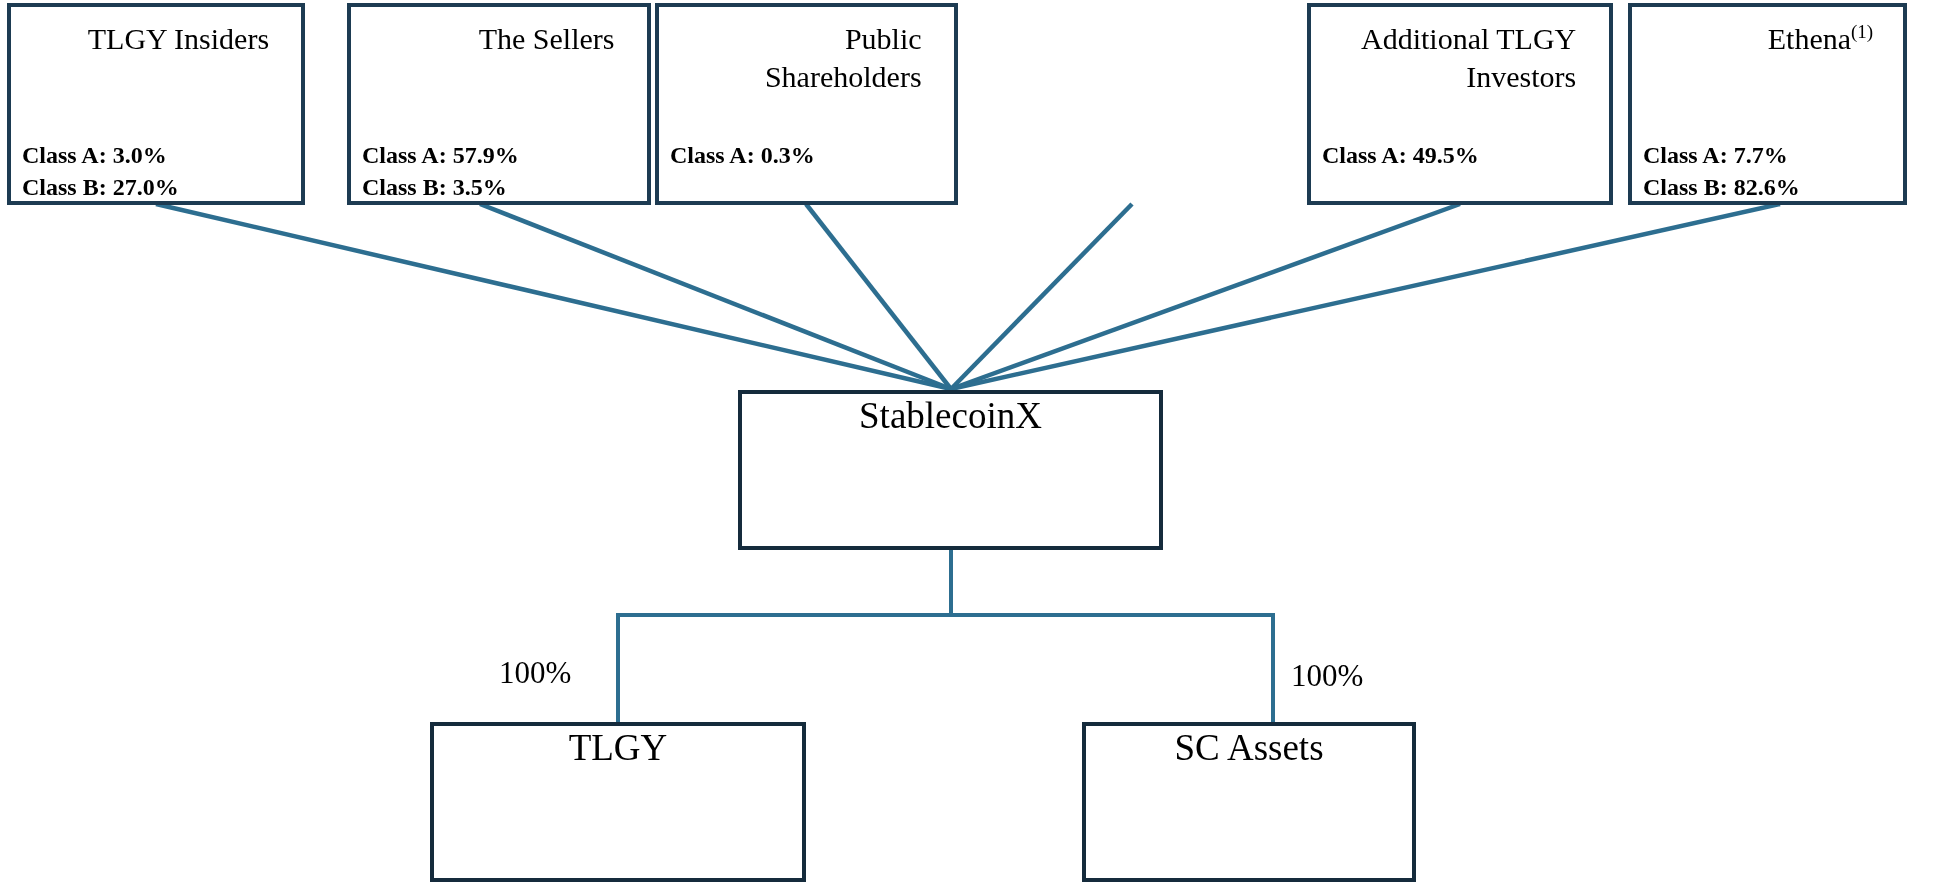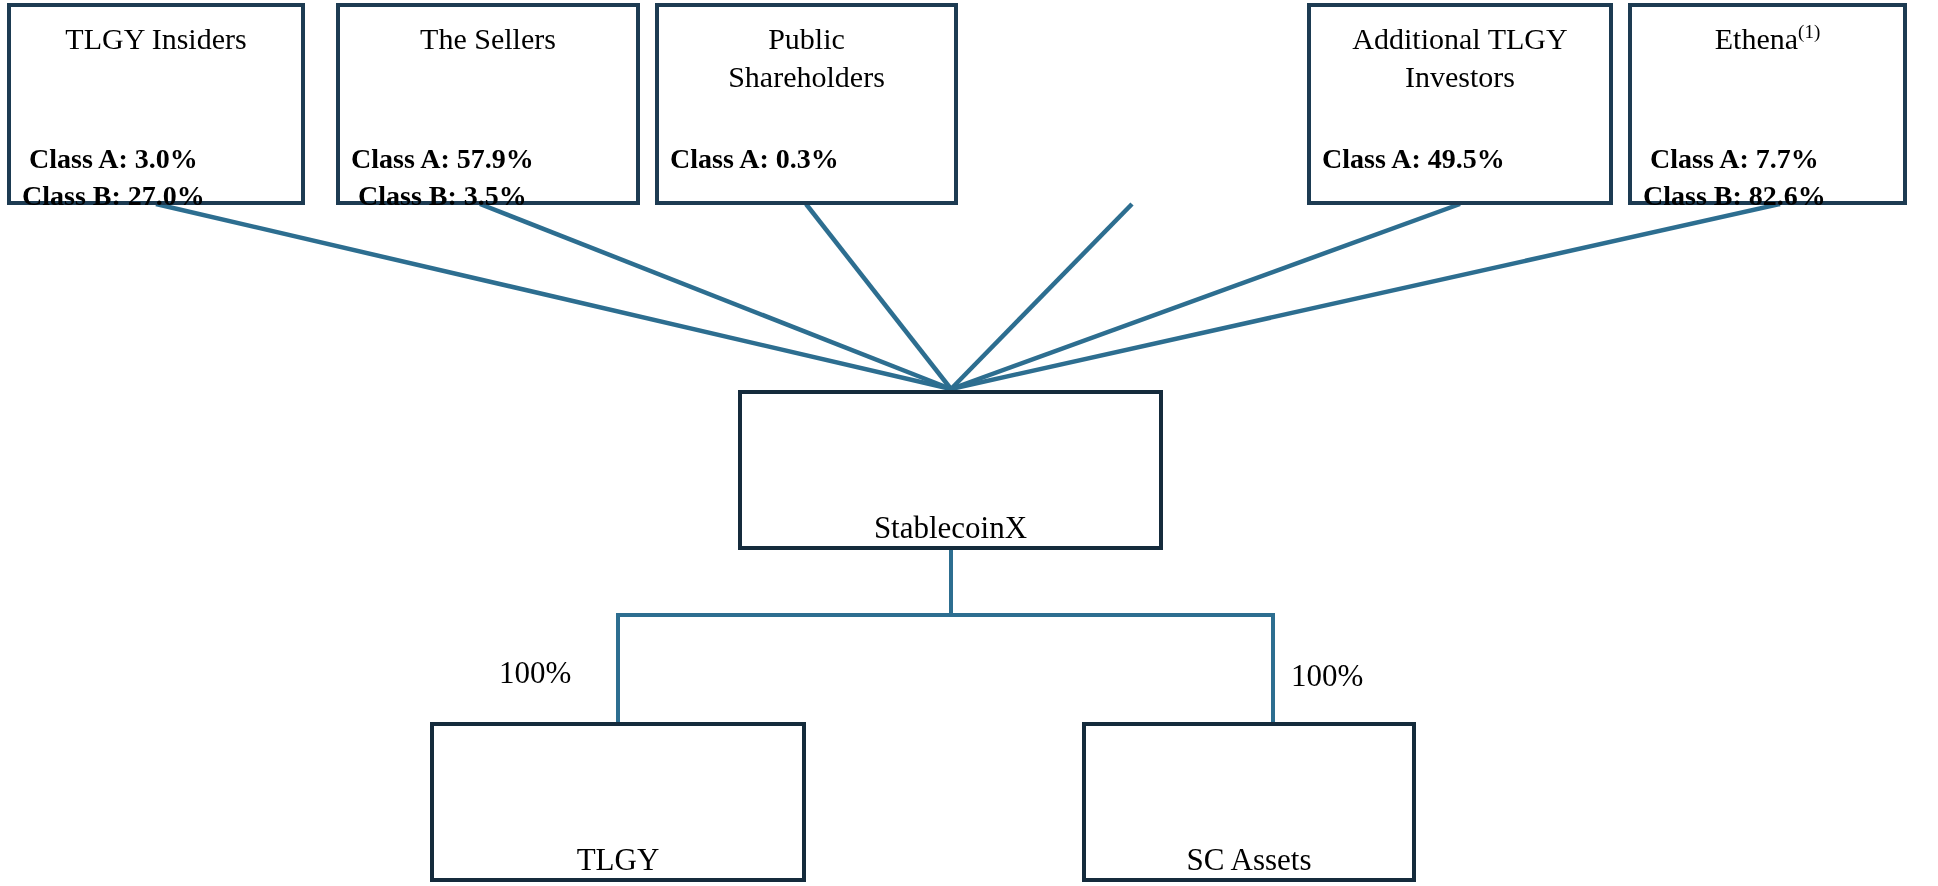--- a/index.html
+++ b/index.html
@@ -29,46 +29,45 @@
   .top-node {
     top: 3px;
     height: 202px;
     border: 4px solid #1d3b52;
   }
   .node-title {
     position: absolute;
     top: 13px;
     left: 11%;
     right: 11%;
-    text-align: center;
+    text-align: right;
     font-size: 30px;
     line-height: 1.25;
     font-weight: normal;
   }
   .node-title sup {
     font-size: 19px;
     vertical-align: super;
     line-height: 0;
   }
   .class-block {
     position: absolute;
     left: 11px;
     top: 133px;
-    font-size: 28px;
+    font-size: 24px;
     font-weight: bold;
     line-height: 1.33;
     white-space: nowrap;
-    text-align: center;
   }
   .big-node {
     border: 4px solid #152b3c;
     display: flex;
-    align-items: flex-end;
+    align-items: flex-start;
     justify-content: center;
-    font-size: 31px;
+    font-size: 37px;
   }
   #stablecoinx-node { left: 738px; top: 390px; width: 425px; height: 160px; }
   #tlgy-node       { left: 430px; top: 722px; width: 376px; height: 160px; }
   #sc-assets-node  { left: 1082px; top: 722px; width: 334px; height: 160px; }
   .pct-label {
     position: absolute;
     font-size: 31px;
     line-height: 1;
   }
   #pct-left  { left: 499px;  top: 657px; }
@@ -90,21 +89,21 @@
   </svg>
 
   <div class="node top-node" style="left:7px;width:298px;">
     <div class="node-title">TLGY Insiders</div>
     <div class="class-block">
       <div>Class A: 3.0%</div>
       <div>Class B: 27.0%</div>
     </div>
   </div>
 
-  <div class="node top-node" style="left:336px;width:304px;">
+  <div class="node top-node" style="left:347px;width:304px;">
     <div class="node-title">The Sellers</div>
     <div class="class-block">
       <div>Class A: 57.9%</div>
       <div>Class B: 3.5%</div>
     </div>
   </div>
 
   <div class="node top-node" style="left:655px;width:303px;">
     <div class="node-title">Public Shareholders</div>
     <div class="class-block">

